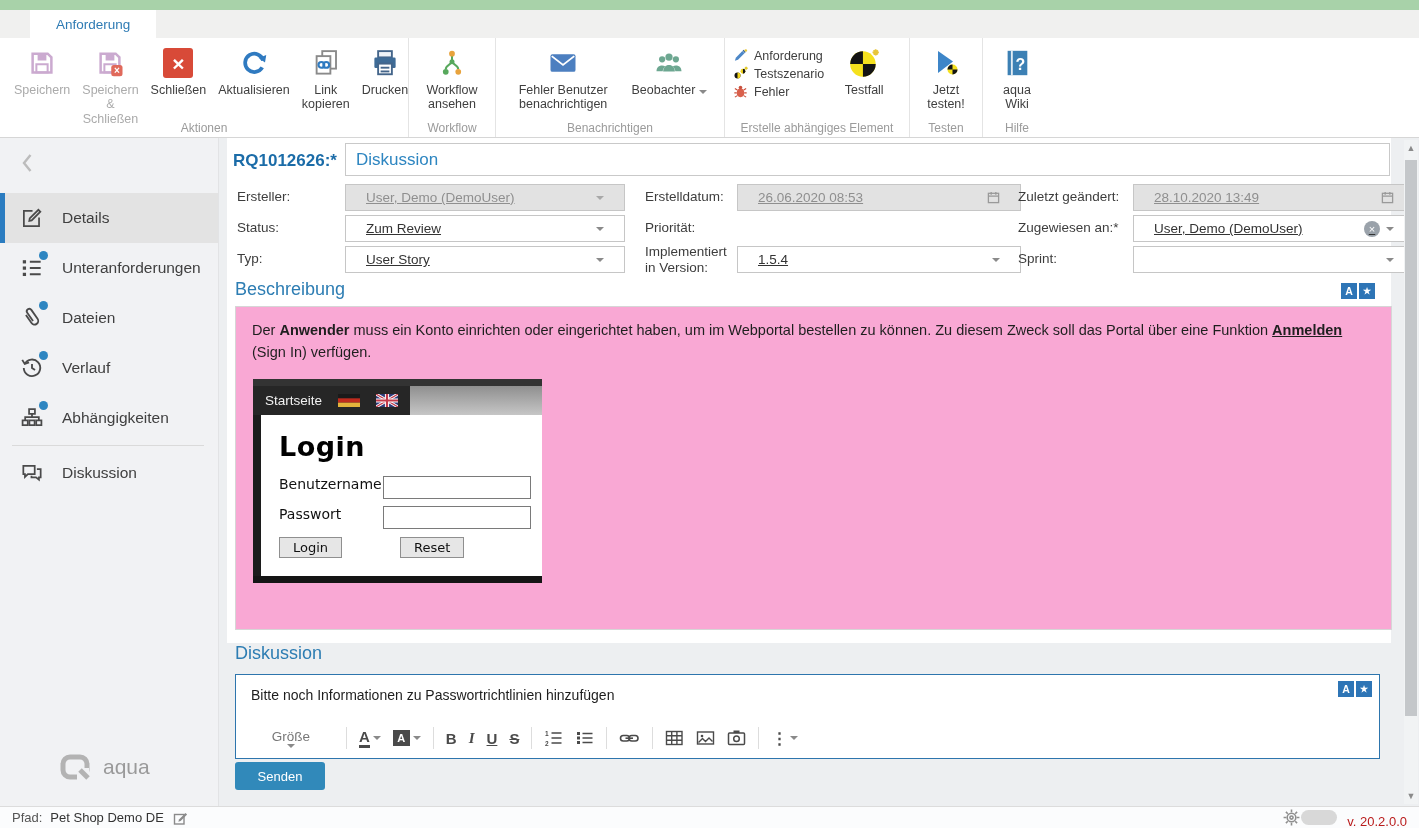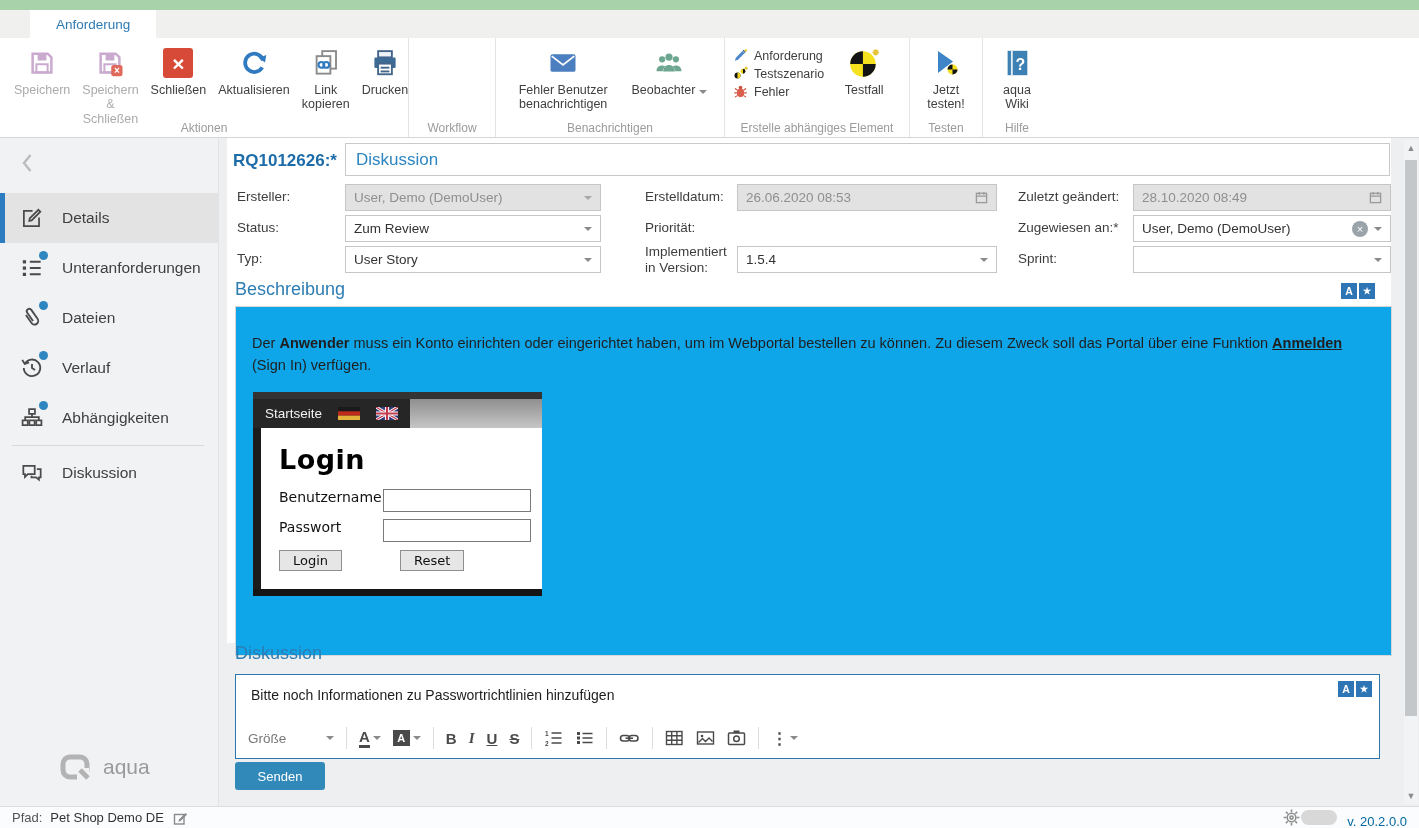--- a/index.html
+++ b/index.html
@@ -31,32 +31,32 @@
   .sitem.active::before{content:"";position:absolute;left:0;top:0;bottom:0;width:5px;background:#2b7cc0;}
   .sicon{position:relative;width:26px;height:26px;margin-right:17px;flex:0 0 auto;}
   .sdot{position:absolute;right:-3px;top:-4px;width:9px;height:9px;border-radius:50%;background:#2e86c1;}
   .sdivider{position:absolute;left:12px;right:14px;height:1px;background:#dadada;}
   .slogo{position:absolute;left:60px;bottom:26px;display:flex;align-items:center;gap:9px;color:#9a9a9a;font-size:21px;}
   
   .content{position:absolute;left:219px;top:138px;right:0;bottom:22px;background:#edeff1;}
   .panel-white{position:absolute;left:8px;top:0;width:1164px;height:505px;background:#fff;}
   .flabel{position:absolute;font-size:13.5px;color:#3d3d3d;line-height:1.2;}
   .fld{position:absolute;height:25px;background:#fff;border:1px solid #c6c6c6;display:flex;align-items:center;
-      padding:0 8px;font-size:13.5px;color:#333;box-sizing:content-box;cursor:pointer;}
+      padding:0 20px;font-size:13.5px;color:#333;box-sizing:content-box;cursor:pointer;text-decoration:underline;}
   .fld .grow{flex:1;white-space:nowrap;overflow:hidden;}
   .fld.disabled{background:#e2e2e2;color:#8f8f8f;cursor:default;}
   .idlabel{position:absolute;font-size:17px;font-weight:bold;color:#1b6ca8;}
   .title-input{position:absolute;height:31px;border:1px solid #c9c9c9;background:#fff;display:flex;align-items:center;
       padding:0 10px;font-size:17px;color:#2e86c1;}
   .sechead{position:absolute;font-size:18px;color:#2d7db3;}
   .tpair{position:absolute;display:flex;gap:2px;}
   .tbtn{width:16px;height:16px;background:#2e75b6;color:#fff;display:flex;align-items:center;justify-content:center;
       font-size:10.5px;font-weight:bold;cursor:pointer;}
-  .descbox{position:absolute;left:16px;top:168px;width:1123px;height:298px;background:#0ea5e9;border:1px solid #d6d6d6;
-      padding:25px 16px;font-size:14.5px;color:#1f1f1f;}
+  .descbox{position:absolute;left:16px;top:168px;width:1123px;height:298px;background:#f9a8d4;border:1px solid #d6d6d6;
+      padding:12px 16px;font-size:14.5px;color:#1f1f1f;}
   .descbox p{margin:0 0 9px 0;line-height:1.55;}
   .clearbtn{width:16px;height:16px;border-radius:50%;background:#9aa2aa;color:#fff;font-size:11px;display:flex;
       align-items:center;justify-content:center;margin-right:6px;cursor:pointer;}
   
   .shot{position:relative;width:289px;height:204px;margin:15px 0 0 1px;background:#fff;}
   .shot-topstrip{height:7px;background:#333;}
   .shot-tabs{height:29px;background:linear-gradient(#8f8f8f,#c6c6c6);display:flex;}
   .shot-tabdark{display:flex;align-items:center;background:#262626;padding:0 12px;gap:16px;}
   .shot-tablabel{color:#f2f2f2;font-size:13.5px;}
   .flag{width:22px;height:13px;display:block;}
@@ -69,36 +69,36 @@
   .shot-row input{width:142px;height:19px;border:1px solid #7a7a7a;background:#fff;}
   .shot-btnrow{display:flex;margin-top:8px;}
   .shot-btn{font-size:13px;font-family:"DejaVu Sans",sans-serif;background:#e6e6e6;border:1px solid #8f8f8f;
       padding:2px 13px;color:#111;cursor:pointer;}
   .shot-bottom{position:absolute;left:0;right:0;bottom:0;height:7px;background:#151515;}
   
   .editor{position:absolute;left:16px;top:536px;width:1143px;height:83px;background:#fff;border:1px solid #2d75ad;}
   .ecomment{position:absolute;left:15px;top:12px;font-size:14px;color:#1d1d1d;}
   .etoolbar{position:absolute;left:12px;bottom:9px;display:flex;align-items:center;gap:12px;color:#4a4a4a;}
   .esep{width:1px;height:22px;background:#ddd;}
-  .esize{display:flex;align-items:center;width:86px;justify-content:space-between;color:#777;font-size:13.5px;cursor:pointer;}
+  .esize{display:flex;align-items:center;width:86px;justify-content:space-between;color:#777;font-size:13.5px;cursor:pointer;flex-direction:column;}
   .ebtn{display:flex;align-items:center;gap:3px;cursor:pointer;font-size:15px;font-weight:bold;color:#4a4a4a;}
   .abar{display:inline-block;border-bottom:3px solid #4a4a4a;line-height:1;padding-bottom:1px;}
   .abox{width:17px;height:16px;background:#4a4a4a;color:#fff;font-size:11px;display:flex;align-items:center;justify-content:center;}
   .send{position:absolute;left:16px;top:624px;width:90px;height:28px;background:#3189ba;border-radius:3px;color:#fff;
       font-size:13px;display:flex;align-items:center;justify-content:center;cursor:pointer;}
   
   .vscroll{position:absolute;right:1px;top:140px;width:14px;height:664px;background:#f1f3f4;}
   .varrow{position:absolute;left:0;width:14px;height:16px;color:#8a8a8a;font-size:9px;display:flex;align-items:center;justify-content:center;cursor:pointer;}
   .vthumb{position:absolute;left:1px;width:12px;top:20px;height:556px;background:#c4c7ca;cursor:pointer;}
   
   .statusbar{position:absolute;left:0;right:0;bottom:0;height:21px;background:#fbfcfd;border-top:1px solid #dcdcdc;
       display:flex;align-items:center;padding:0 12px;font-size:13px;color:#555;}
   .sb-right{margin-left:auto;display:flex;align-items:center;gap:10px;}
   .pill{width:36px;height:15px;border-radius:8px;background:#d8d8d8;margin-left:-10px;}
-  .vertext{color:#0369a1;margin-top:8px;}
+  .vertext{color:#b91c1c;margin-top:8px;}
 </style>
 </head>
 <body>
 
 <div id="app">
 
   <div class="green-strip"></div>
 
   <div class="tabrow">
     <div class="tab-active">Anforderung</div>
@@ -166,20 +166,34 @@
               <rect x="8.5" y="15" width="7" height="1.5" fill="#44658a"></rect>
               <rect x="8.5" y="18" width="7" height="1.5" fill="#44658a"></rect>
             </svg>
         </span>
         <span>Drucken</span>
       </div>
       <div class="rgroup-label">Aktionen</div>
     </div>
 
     <div class="rgroup" style="width:70px">
+      <div class="rbtn" style="width:66px">
+        <span class="ic">
+          <svg width="30" height="30" viewBox="0 0 24 24">
+              <g fill="none" stroke="#57a85c" stroke-width="1.6">
+                <path d="M12 6v4M12 10c0 4-5 3-5 7M12 10c0 4 5 3 5 7"></path>
+              </g>
+              <circle cx="12" cy="4.5" r="2.3" fill="#e8a33d"></circle>
+              <circle cx="12" cy="11" r="2" fill="#57a85c"></circle>
+              <circle cx="7" cy="19" r="2.3" fill="#57a85c"></circle>
+              <circle cx="17" cy="19" r="2.3" fill="#e8a33d"></circle>
+            </svg>
+        </span>
+        <span>Workflow ansehen</span>
+      </div>
       <div class="rgroup-label">Workflow</div>
     </div>
 
     <div class="rgroup" style="width:212px">
       <div class="rbtn" style="width:112px">
         <span class="ic">
           <svg width="32" height="30" viewBox="0 0 24 24">
               <rect x="2" y="5" width="20" height="14" rx="1.5" fill="#4c7fc0"></rect>
               <path d="M3 6.5l9 7 9-7" stroke="#fff" stroke-width="1.5" fill="none"></path>
             </svg>
@@ -387,21 +401,21 @@
     <div class="fld disabled" style="left:518px;top:46px;width:242px">
       <span class="grow">26.06.2020 08:53</span>
       <svg width="13" height="13" viewBox="0 0 14 14">
           <rect x="1.5" y="2.5" width="11" height="10" fill="none" stroke="#9a9a9a" stroke-width="1.4"></rect>
           <path d="M1.5 5.5h11" stroke="#9a9a9a" stroke-width="1.4"></path>
           <path d="M4.5 1v3M9.5 1v3" stroke="#9a9a9a" stroke-width="1.4"></path>
         </svg>
     </div>
     <div class="flabel" style="left:799px;top:51px">Zuletzt geändert:</div>
     <div class="fld disabled" style="left:914px;top:46px;width:240px">
-      <span class="grow">28.10.2020 08:49</span>
+      <span class="grow">28.10.2020 13:49</span>
       <svg width="13" height="13" viewBox="0 0 14 14">
           <rect x="1.5" y="2.5" width="11" height="10" fill="none" stroke="#9a9a9a" stroke-width="1.4"></rect>
           <path d="M1.5 5.5h11" stroke="#9a9a9a" stroke-width="1.4"></path>
           <path d="M4.5 1v3M9.5 1v3" stroke="#9a9a9a" stroke-width="1.4"></path>
         </svg>
     </div>
 
     <div class="flabel" style="left:18px;top:82px">Status:</div>
     <div class="fld" style="left:126px;top:77px;width:238px">
       <span class="grow">Zum Review</span>

